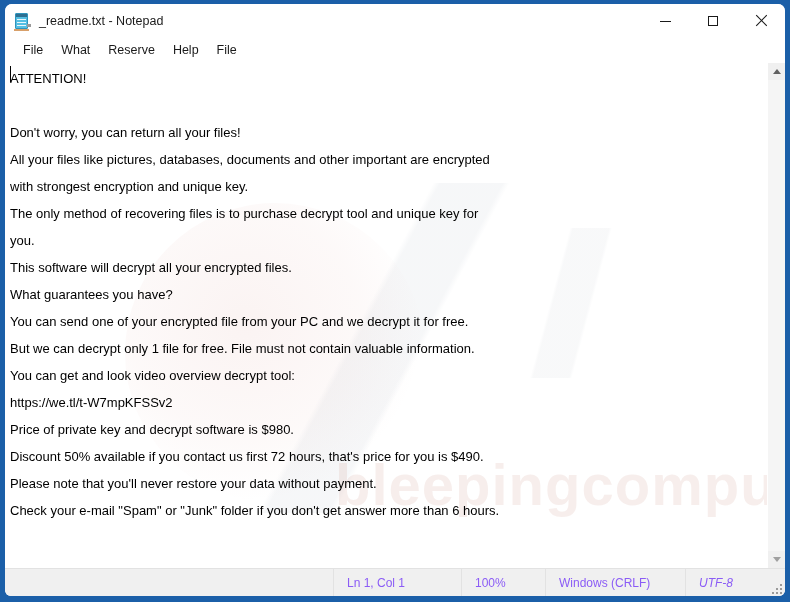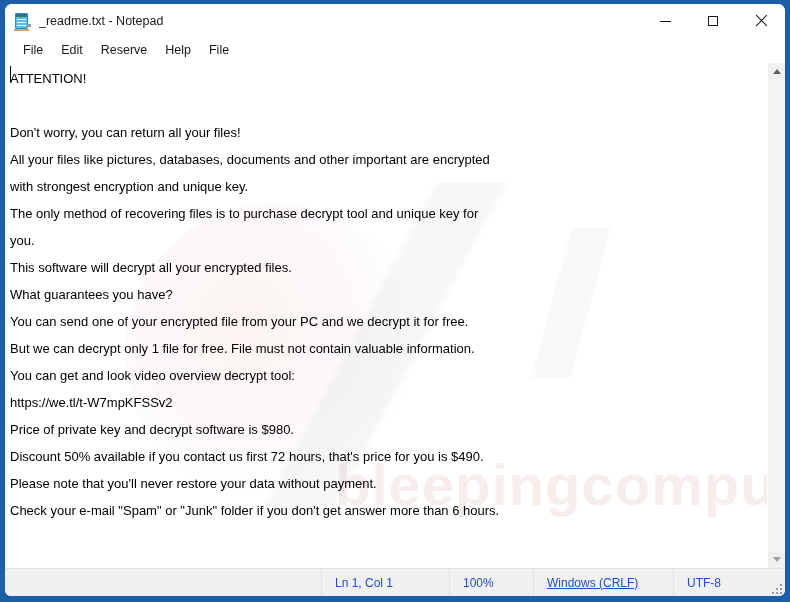--- a/index.html
+++ b/index.html
@@ -280,37 +280,37 @@
 
   
   #statusbar {
     flex: 0 0 27px;
     height: 27px;
     background: #f0f0f0;
     border-top: 1px solid #e2e2e2;
     display: flex;
     align-items: center;
     font-size: 12px;
-    color: #1d4ed8;
+    color: #8b5cf6;
     position: relative;
   }
   .status-spacer { flex: 1 1 auto; }
   .status-cell {
     height: 27px;
     display: flex;
     align-items: center;
     padding: 0 13px;
     white-space: nowrap;
     border-left: 1px solid #e2e2e2;
     box-sizing: border-box;
   }
   .status-cell.ln   { width: 128px; }
   .status-cell.zoom { width: 84px; }
-  .status-cell.eol  { width: 140px; text-decoration: underline; }
-  .status-cell.enc  { width: 112px; border-right: none; }
+  .status-cell.eol  { width: 140px; }
+  .status-cell.enc  { width: 100px; border-right: none; font-style: italic; }
   #resize-grip {
     position: absolute;
     right: 3px;
     bottom: 2px;
     width: 12px;
     height: 12px;
   }
   #resize-grip i {
     position: absolute;
     width: 2px; height: 2px;
@@ -344,21 +344,21 @@
           <span class="glyph-max"></span>
         </div>
         <div class="winbtn close">
           <span class="glyph-close"></span>
         </div>
       </div>
     </div>
 
     <div id="menubar">
       <div class="menu-item">File</div>
-      <div class="menu-item">Edit</div>
+      <div class="menu-item">What</div>
       <div class="menu-item">Reserve</div>
       <div class="menu-item">Help</div>
       <div class="menu-item">File</div>
     </div>
 
     <div id="editor-wrap">
       <div id="watermark">
         <div class="wm-blob"></div>
         <div class="wm-swoosh"></div>
         <div class="wm-bar"></div>

